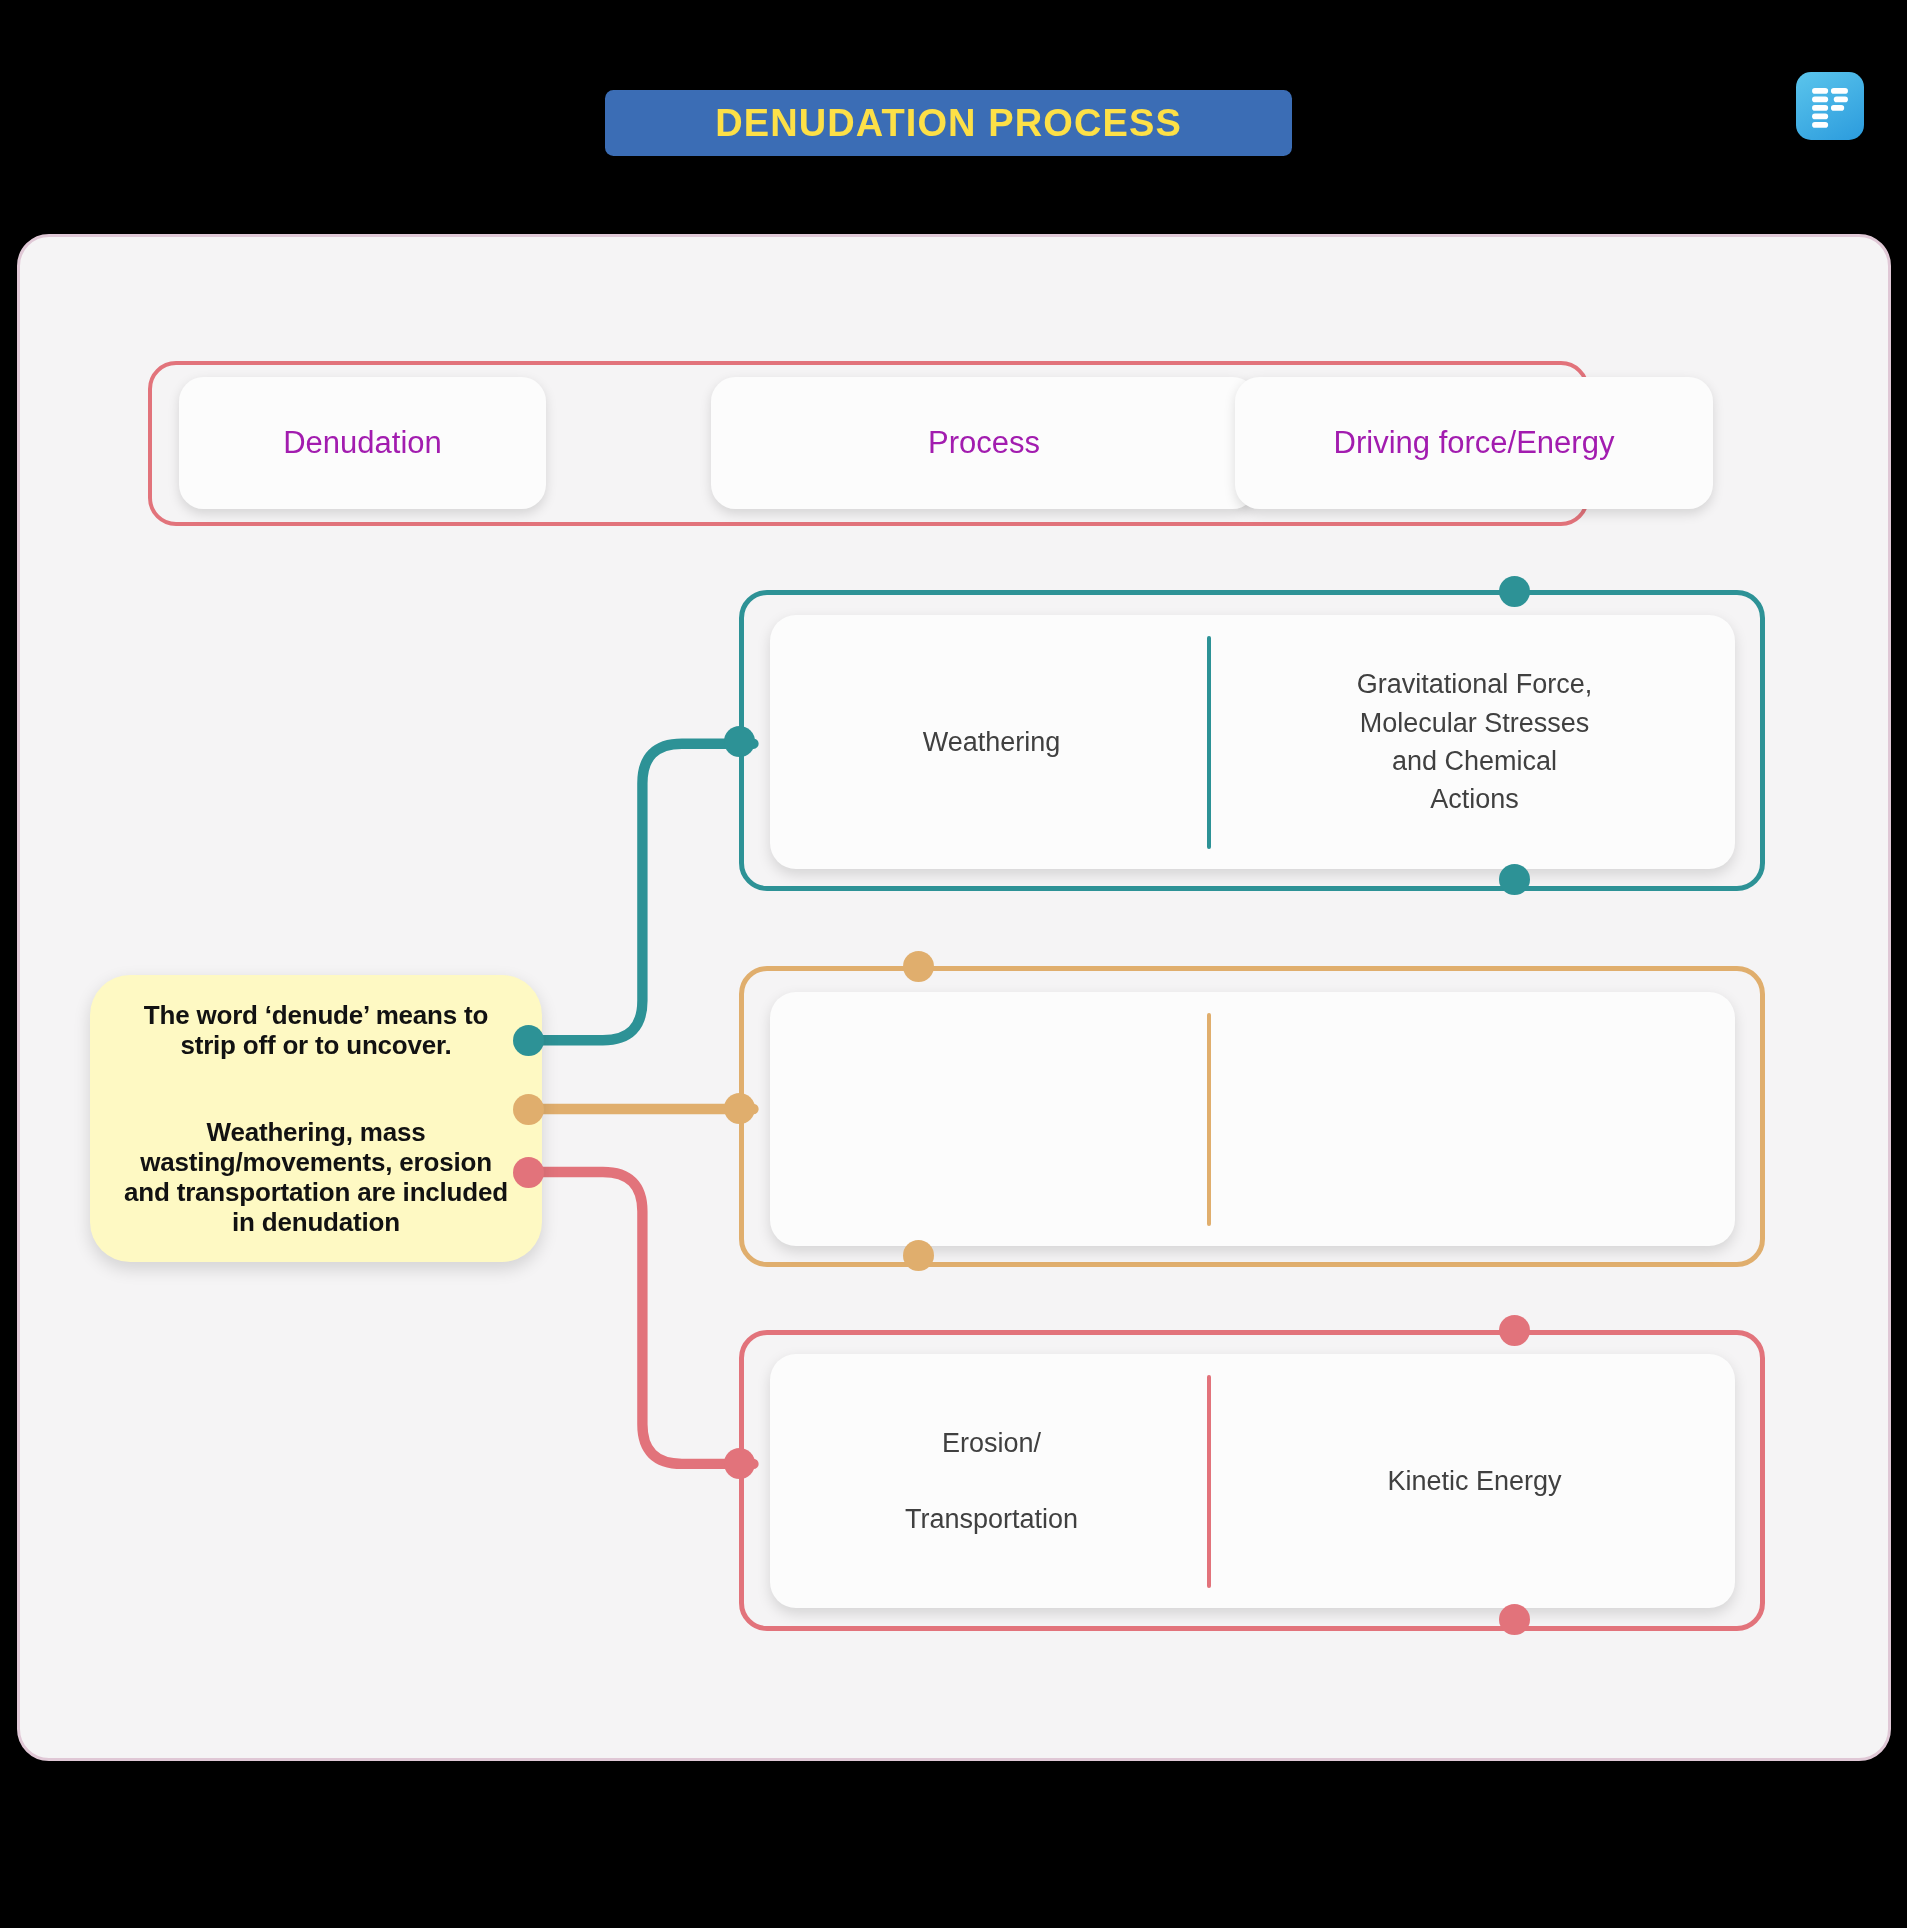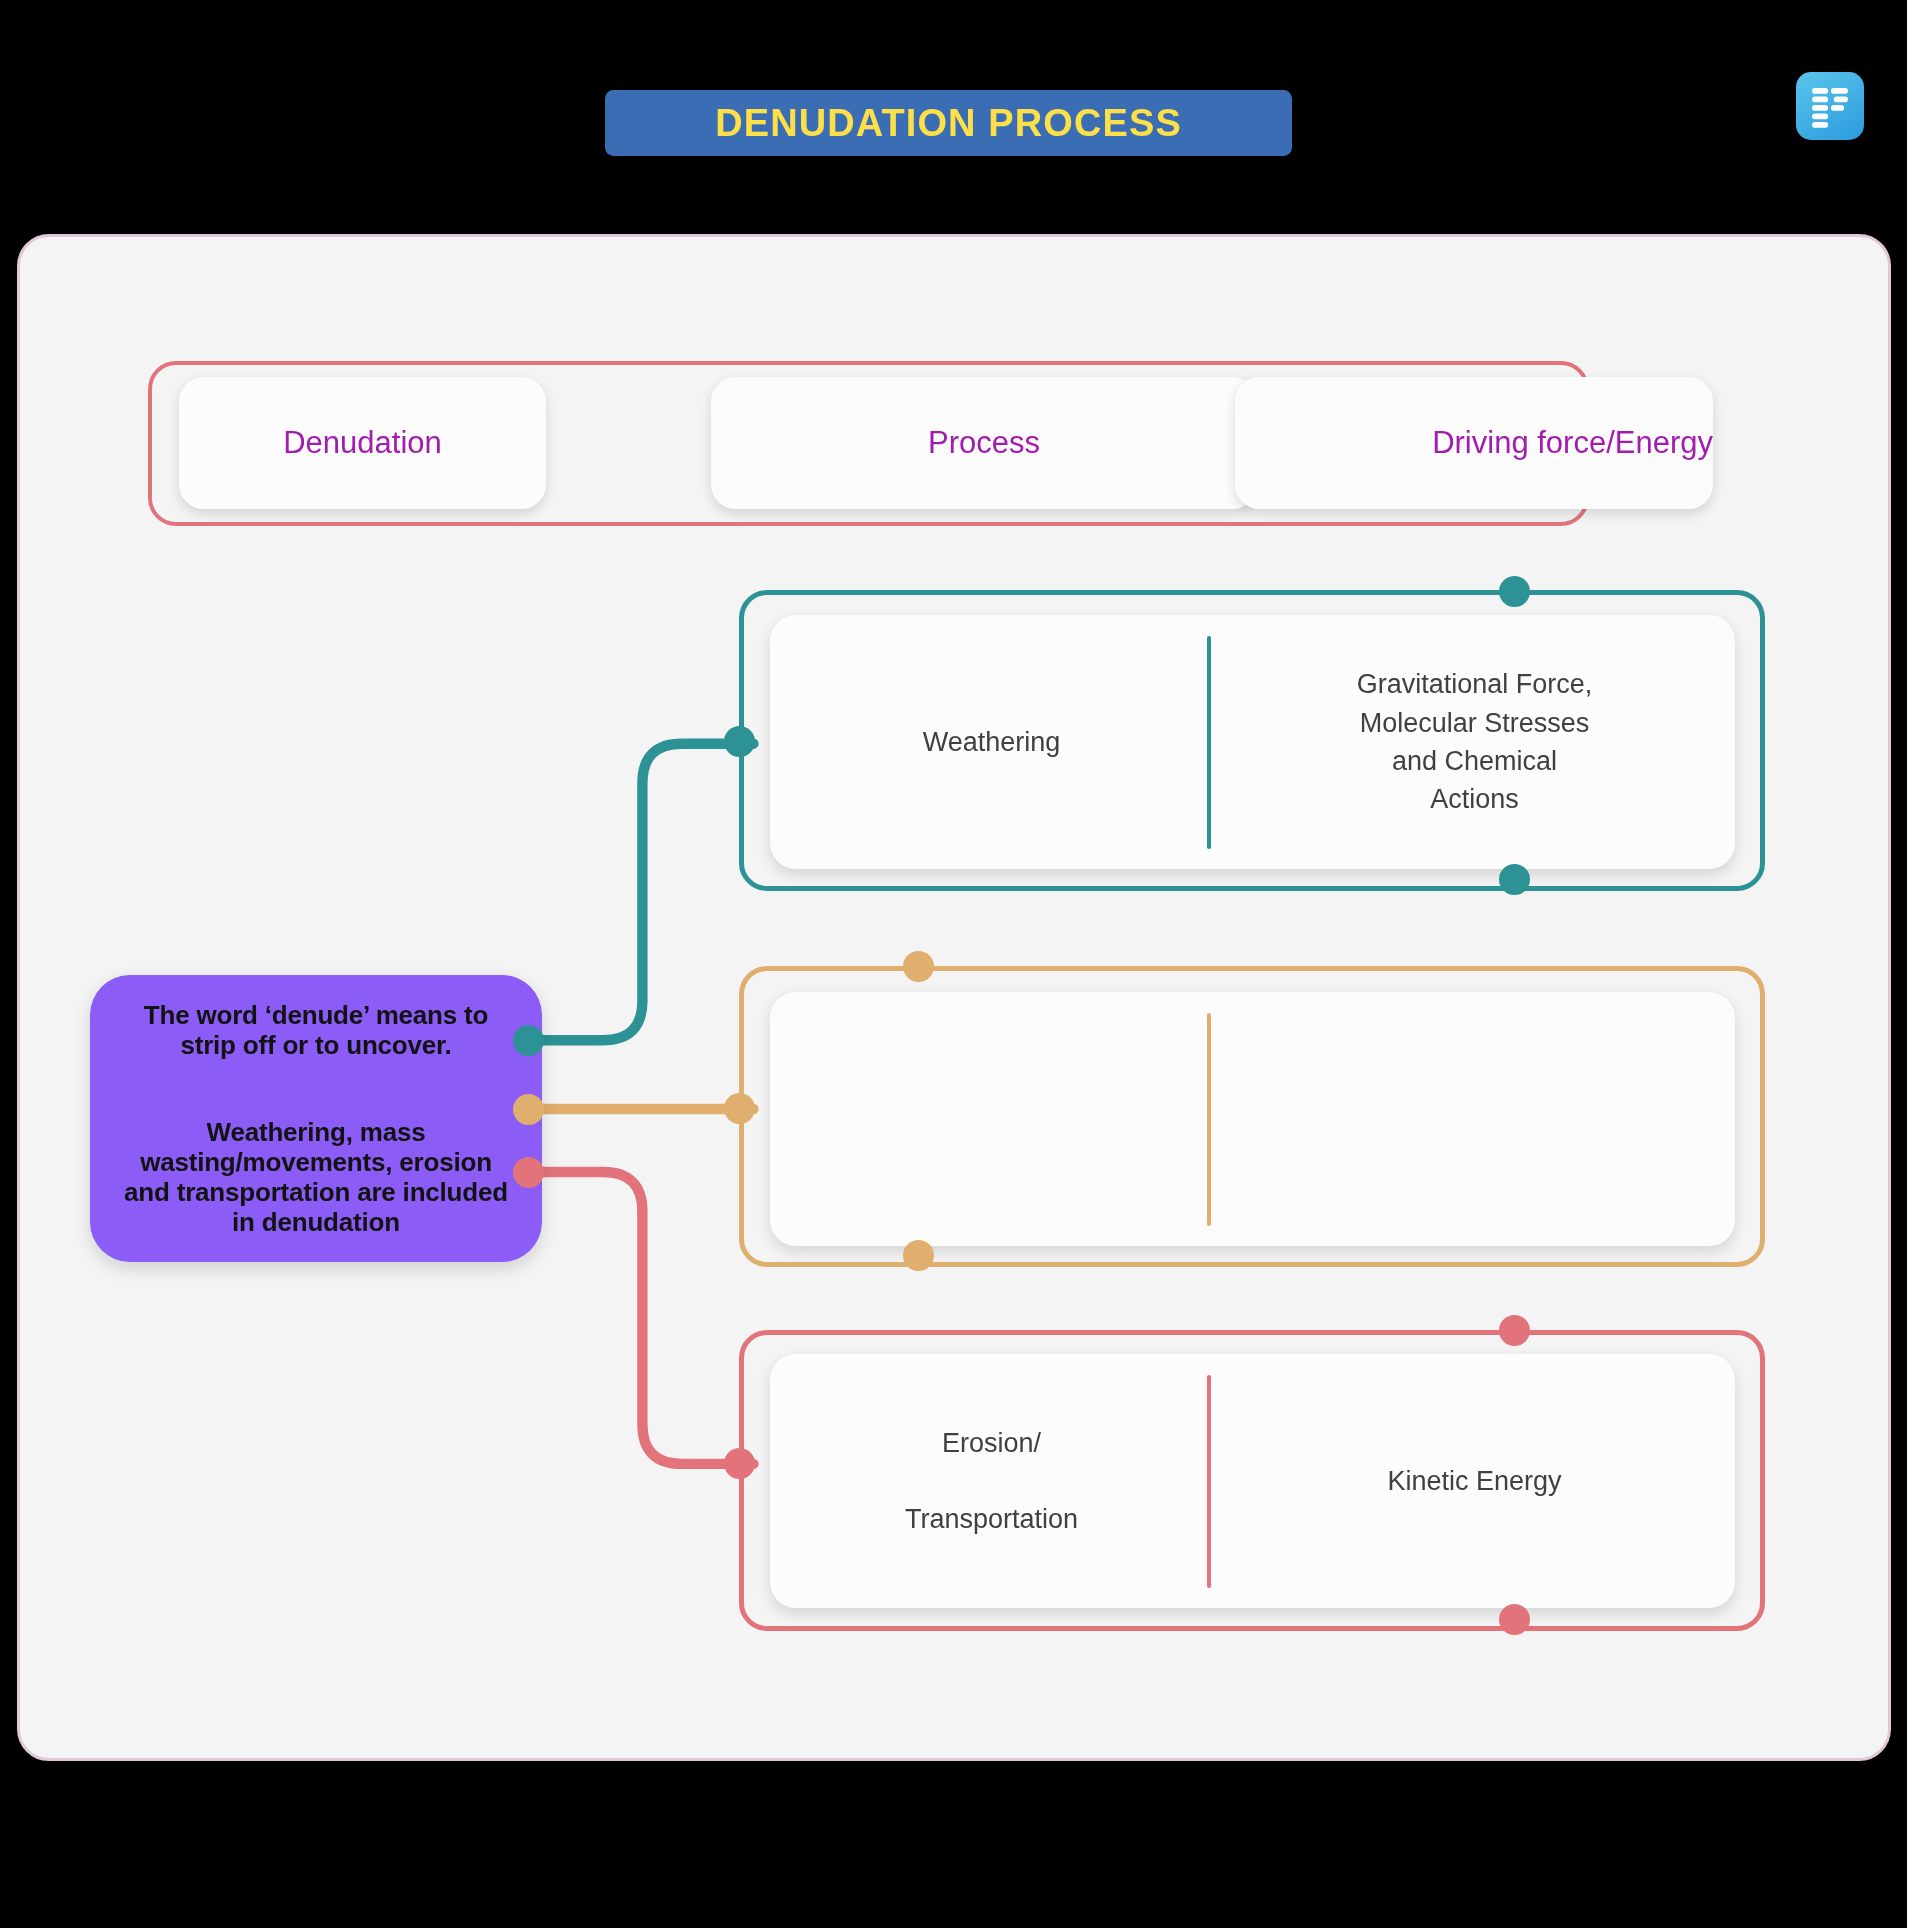--- a/index.html
+++ b/index.html
@@ -67,21 +67,21 @@
     white-space:pre-line;
   }
   .divider{position:absolute;width:3.8px;border-radius:1.9px;}
   .divider.teal{background:#2D9296;}
   .divider.amber{background:#E0AE6D;}
   .divider.red{background:#E2737B;}
 
   
   #info-box{
     position:absolute;left:90px;top:975px;width:452px;height:287px;
-    background:#8b5cf6;border-radius:40px;
+    background:#fef9c3;border-radius:40px;
     box-shadow:0 6.6px 17px rgba(0,0,0,.14);
     display:flex;flex-direction:column;justify-content:center;
     padding:0 32px 0 32px;box-sizing:border-box;gap:38px;
   }
   #info-box p{
     margin:0;color:#121212;font-size:26px;font-weight:bold;
     line-height:1.16;text-align:center;letter-spacing:-0.2px;
   }
   #info-box p.second{margin-top:19px;}
 
@@ -129,21 +129,21 @@
 </svg>
 
 <div class="pill hdr" style="left:148px;top:361px;width:1441px;height:165px;"></div>
 
 <div class="card" style="left:179px;top:377px;width:367px;height:132px;">
   <span class="lbl">Denudation</span>
 </div>
 <div class="card" style="left:711px;top:377px;width:546px;height:132px;">
   <span class="lbl">Process</span>
 </div>
-<div class="card" style="left:1235px;top:377px;width:478px;height:132px;justify-content:flex-end;">
+<div class="card" style="left:1235px;top:377px;width:478px;height:132px;">
   <span class="lbl">Driving force/Energy</span>
 </div>
 
 <div class="pill teal" style="left:739px;top:590px;width:1026px;height:301px;"></div>
 
 <div class="rowcard" style="left:770px;top:615px;width:965px;height:254px;">
   <div class="half" style="left:0;width:443px;">
     <span class="lbl">Weathering</span>
   </div>
   <div class="divider teal" style="left:437px;top:21px;height:213px;"></div>

